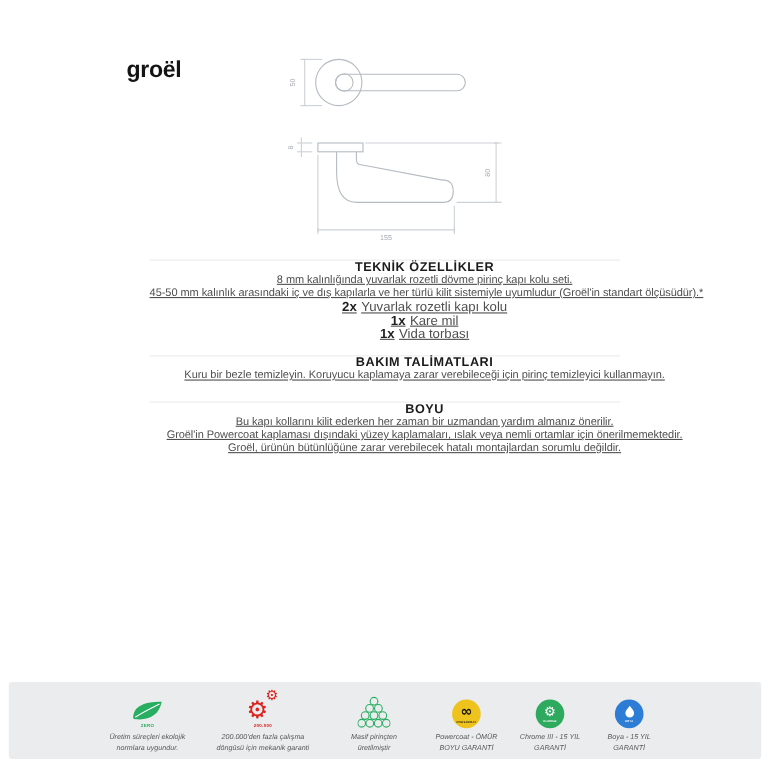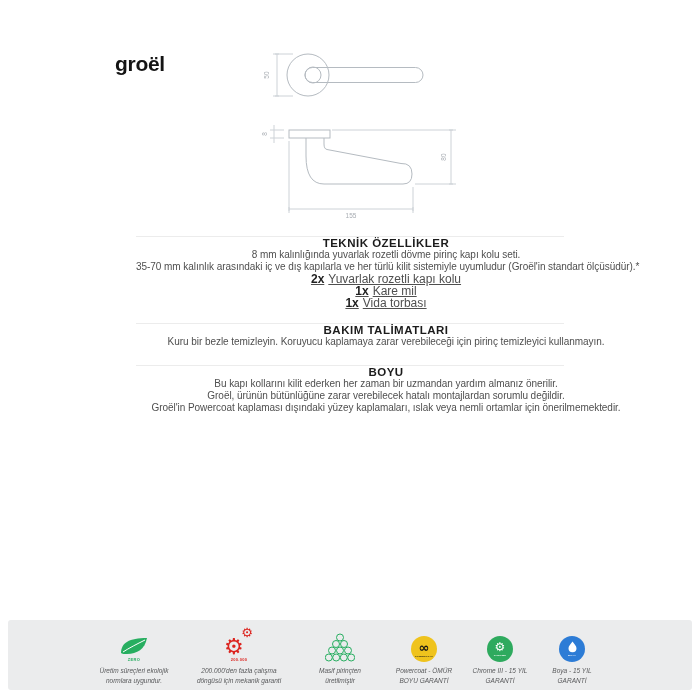--- a/index.html
+++ b/index.html
@@ -21,21 +21,21 @@
   .d1{margin-top:8px;}
   .d2{margin-top:14px;}
   .d3{margin-top:17px;}
   h2.heading{margin:0;font-size:11.5px;line-height:12px;font-weight:700;
              color:#1b1b1b;letter-spacing:0.5px;}
   .h-teknik{margin-top:15px;}
   .h-kutu{margin-top:14px;}
   .h-bakim{margin-top:9px;}
   .h-uyari{margin-top:19px;}
   p.body{margin:0;font-size:10px;line-height:12px;color:#4f4f4f;
-         letter-spacing:-0.05px;white-space:nowrap;}
+         letter-spacing:-0.05px;white-space:nowrap;text-decoration:underline;}
   .mt13{margin-top:13px;} .mt12{margin-top:12px;} .mt11{margin-top:11px;}
   .mt10{margin-top:10px;} .mt9{margin-top:9px;} .mt8{margin-top:8px;}
   .item{margin:0;font-size:12px;line-height:12px;color:#4f4f4f;white-space:nowrap;text-decoration:underline;}
   .item .qty{font-weight:700;color:#1f1f1f;margin-right:4px;}
 
   
   .footer{position:absolute;left:8px;top:620px;width:684px;height:70px;
           background:#ebeced;border-radius:3px;}
   .badge{position:absolute;top:9px;width:124px;transform:translateX(-50%);
          text-align:center;}
@@ -104,43 +104,43 @@
       <text class="dim-text" x="203" y="119.5" text-anchor="middle" transform="rotate(-90 203 117)">80</text>
       <text class="dim-text" x="111" y="178" text-anchor="middle">155</text>
     </svg>
   </div>
 
   <div class="content">
     <div class="divider d1"></div>
 
     <h2 class="heading h-teknik">TEKNİK ÖZELLİKLER</h2>
     <p class="body mt13">8 mm kalınlığında yuvarlak rozetli dövme pirinç kapı kolu seti.</p>
-    <p class="body mt12">35-70 mm kalınlık arasındaki iç ve dış kapılarla ve her türlü kilit sistemiyle uyumludur (Groël'in standart ölçüsüdür).*</p>
+    <p class="body mt12">45-50 mm kalınlık arasındaki iç ve dış kapılarla ve her türlü kilit sistemiyle uyumludur (Groël'in standart ölçüsüdür).*</p>
 
     <p class="item mt12">
       <span class="qty">2x</span><span>Yuvarlak rozetli kapı kolu</span>
     </p>
     <p class="item mt10">
       <span class="qty">1x</span><span>Kare mil</span>
     </p>
     <p class="item mt10">
       <span class="qty">1x</span><span>Vida torbası</span>
     </p>
 
     <div class="divider d2"></div>
 
     <h2 class="heading h-bakim">BAKIM TALİMATLARI</h2>
     <p class="body mt12">Kuru bir bezle temizleyin. Koruyucu kaplamaya zarar verebileceği için pirinç temizleyici kullanmayın.</p>
 
     <div class="divider d3"></div>
 
     <h2 class="heading h-uyari">BOYU</h2>
     <p class="body mt11">Bu kapı kollarını kilit ederken her zaman bir uzmandan yardım almanız önerilir.</p>
+    <p class="body mt9">Groël'in Powercoat kaplaması dışındaki yüzey kaplamaları, ıslak veya nemli ortamlar için önerilmemektedir.</p>
     <p class="body mt8">Groël, ürünün bütünlüğüne zarar verebilecek hatalı montajlardan sorumlu değildir.</p>
-    <p class="body mt9">Groël'in Powercoat kaplaması dışındaki yüzey kaplamaları, ıslak veya nemli ortamlar için önerilmemektedir.</p>
   </div>
 
   <div class="footer">
 
     <div class="badge" style="left:126px;">
       <div class="icon-wrap">
         <svg width="30" height="20" viewBox="0 0 30 20">
           <path d="M2,17 C2,7 10,2 28,2 C26,13 18,18 8,18 C5,18 3,18 2,17 Z" fill="#27ae60"></path>
           <path d="M4,16 C10,12 18,8 26,4" fill="none" stroke="#ffffff" stroke-width="1"></path>
         </svg>

